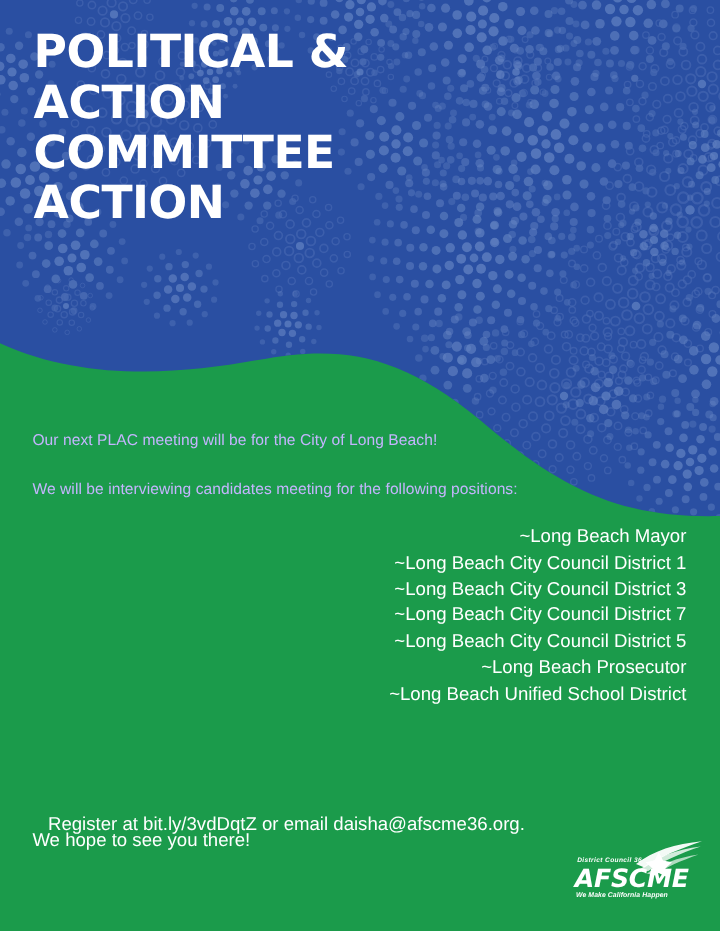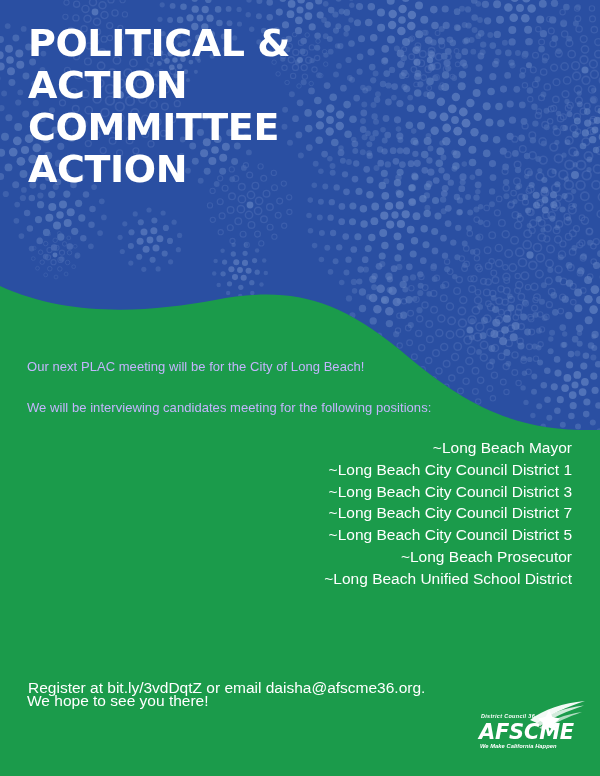--- a/index.html
+++ b/index.html
@@ -86,21 +86,21 @@
     white-space: nowrap;
   }
   ul.positions li .tilde {
     display: inline-block;
     width: 20px;
     color: #ffffff;
   }
 
   .register {
     position: absolute;
-    left: 28px;
+    left: 40px;
     top: 678px;
     font-size: 15.5px;
     line-height: 19px;
     color: #ffffff;
     margin: 0;
     white-space: nowrap;
   }
   .closing {
     position: absolute;
     left: 27px;

